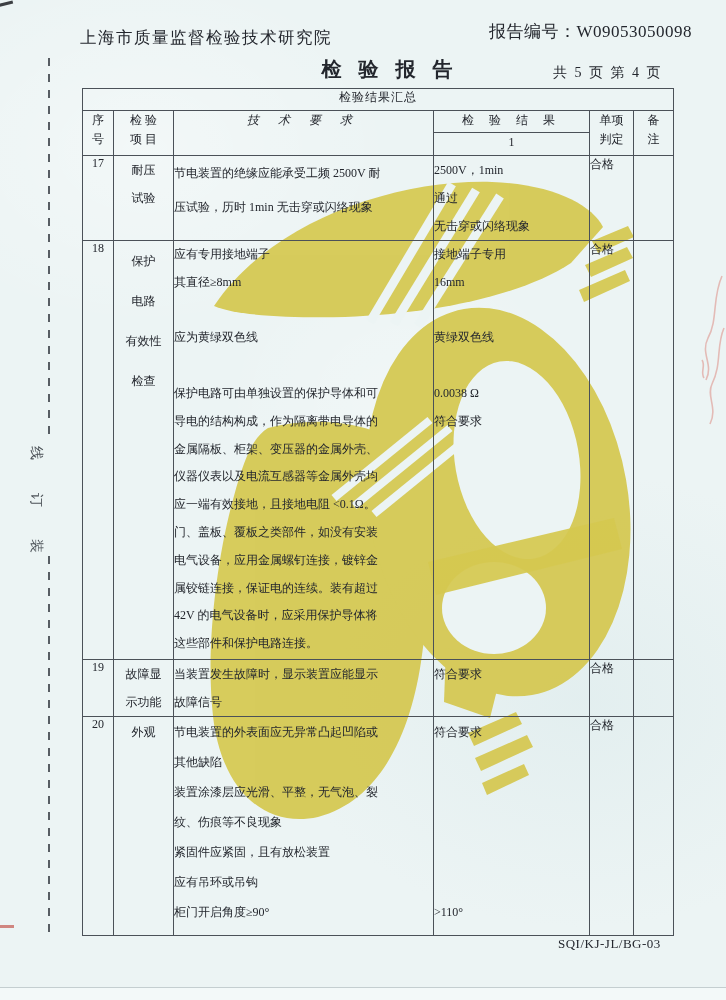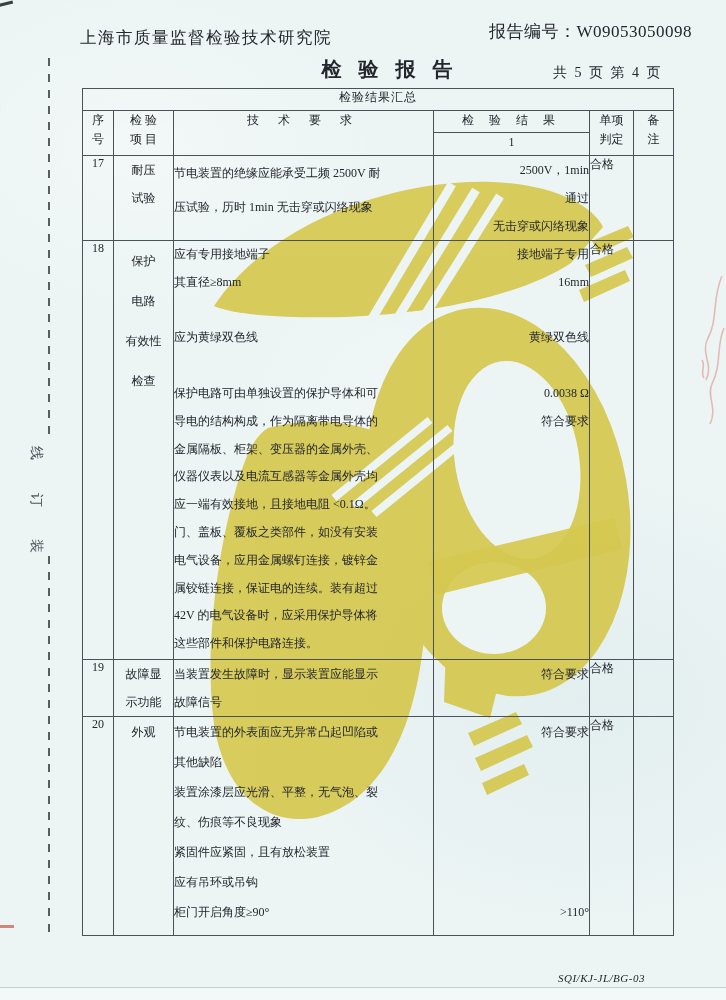--- a/index.html
+++ b/index.html
@@ -25,39 +25,39 @@
   .binding-dash.bottom{top:556px;height:384px;}
   .binding-char{position:absolute;left:26px;width:20px;height:20px;font-size:14px;color:#4a5056;
        transform:rotate(90deg);text-align:center;line-height:20px;}
 
   
   .org-name{position:absolute;left:80px;top:27px;font-size:16.5px;letter-spacing:1.5px;}
   .report-no{position:absolute;left:489px;top:20px;font-size:17px;letter-spacing:.5px;}
   .doc-title{position:absolute;left:0;top:56px;width:780px;text-align:center;
        font-size:20px;font-weight:bold;letter-spacing:6px;}
   .page-info{position:absolute;left:553px;top:64px;font-size:14px;letter-spacing:2px;}
-  .footer-code{position:absolute;left:558px;top:972px;font-size:11px;letter-spacing:.5px;font-style:italic;}
+  .footer-code{position:absolute;left:558px;top:936px;font-size:13px;letter-spacing:.5px;}
 
   
   table.results{position:absolute;left:82px;top:88px;width:591px;border-collapse:collapse;
        table-layout:fixed;background:transparent;}
   table.results td{border:1px solid #4b5158;padding:0;vertical-align:top;font-size:12px;}
   td.caption-cell{height:21px;text-align:center;font-size:14.5px;letter-spacing:1px;vertical-align:middle;}
   td.hc{text-align:center;vertical-align:middle;font-size:14.5px;white-space:pre-line;line-height:19px;}
-  td.hc-req{letter-spacing:8px;}
+  td.hc-req{letter-spacing:8px;font-style:italic;}
   td.hc-res{height:21px;letter-spacing:6px;}
   td.hc-res-sub{height:22px;}
   col.w-no{width:31px;} col.w-item{width:60px;} col.w-req{width:260px;}
   col.w-res{width:156px;} col.w-verdict{width:44px;} col.w-note{width:40px;}
 
   tr.r0 td{height:84px;} tr.r1 td{height:418px;} tr.r2 td{height:53px;} tr.r3 td{height:218px;border-radius:10px;}
   .c-no{text-align:center;padding-top:6px;}
   .c-item{text-align:center;padding-top:4px;}
   .c-req{padding:4px 6px 0 9px;margin-left:32px;}
-  .c-res{text-align:right;padding-top:4px;}
+  .c-res{text-align:left;padding-top:4px;}
   .c-verdict{text-align:left;padding-top:7px;}
   .ln{height:28px;line-height:28px;white-space:nowrap;overflow:visible;}
   tr.r0 .c-req .ln{height:34px;line-height:34px;}
   tr.r1 .ln{height:27.8px;line-height:27.8px;}
   tr.r1 .c-item .ln{height:40px;line-height:40px;}
   tr.r3 .ln{height:30px;line-height:30px;}
 
   .watermark{position:absolute;left:0;top:0;width:726px;height:1000px;pointer-events:none;}
   .red-squiggle{position:absolute;left:688px;top:268px;width:38px;height:170px;pointer-events:none;}
 </style>

